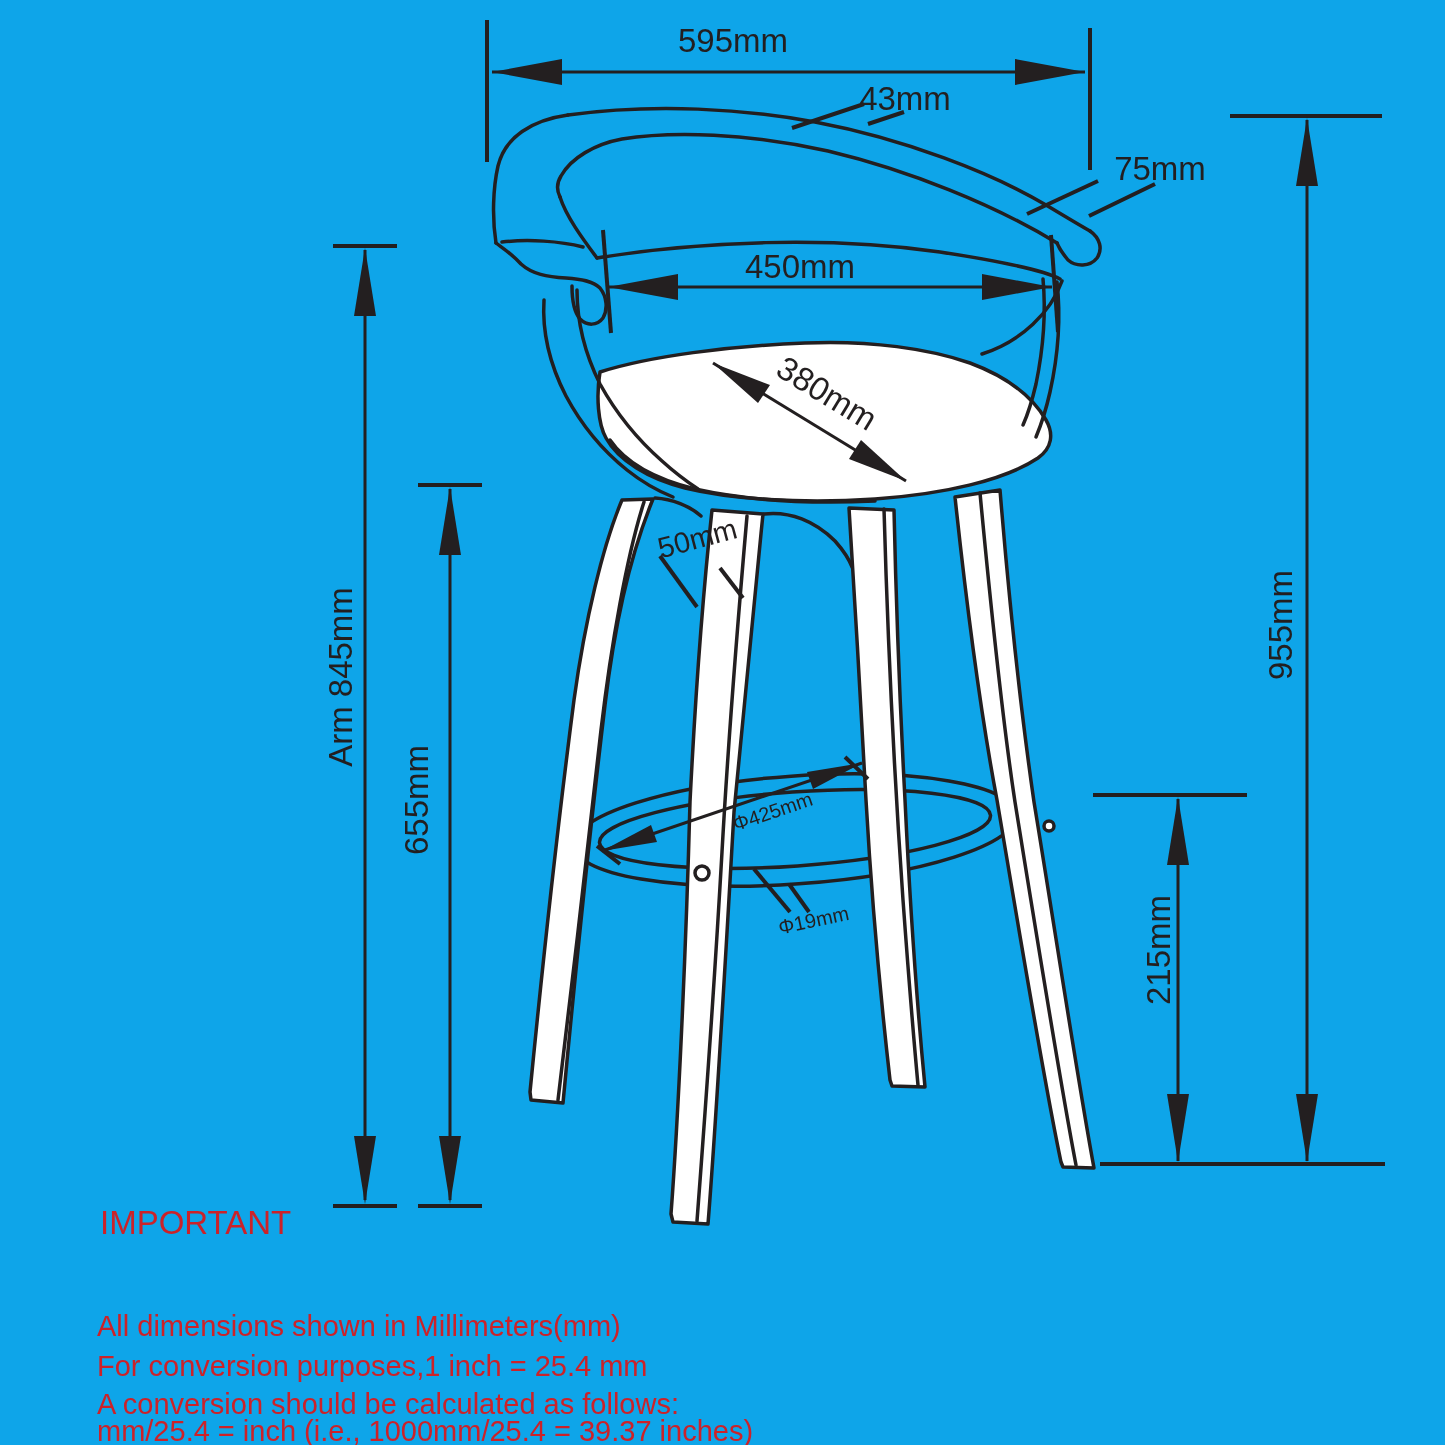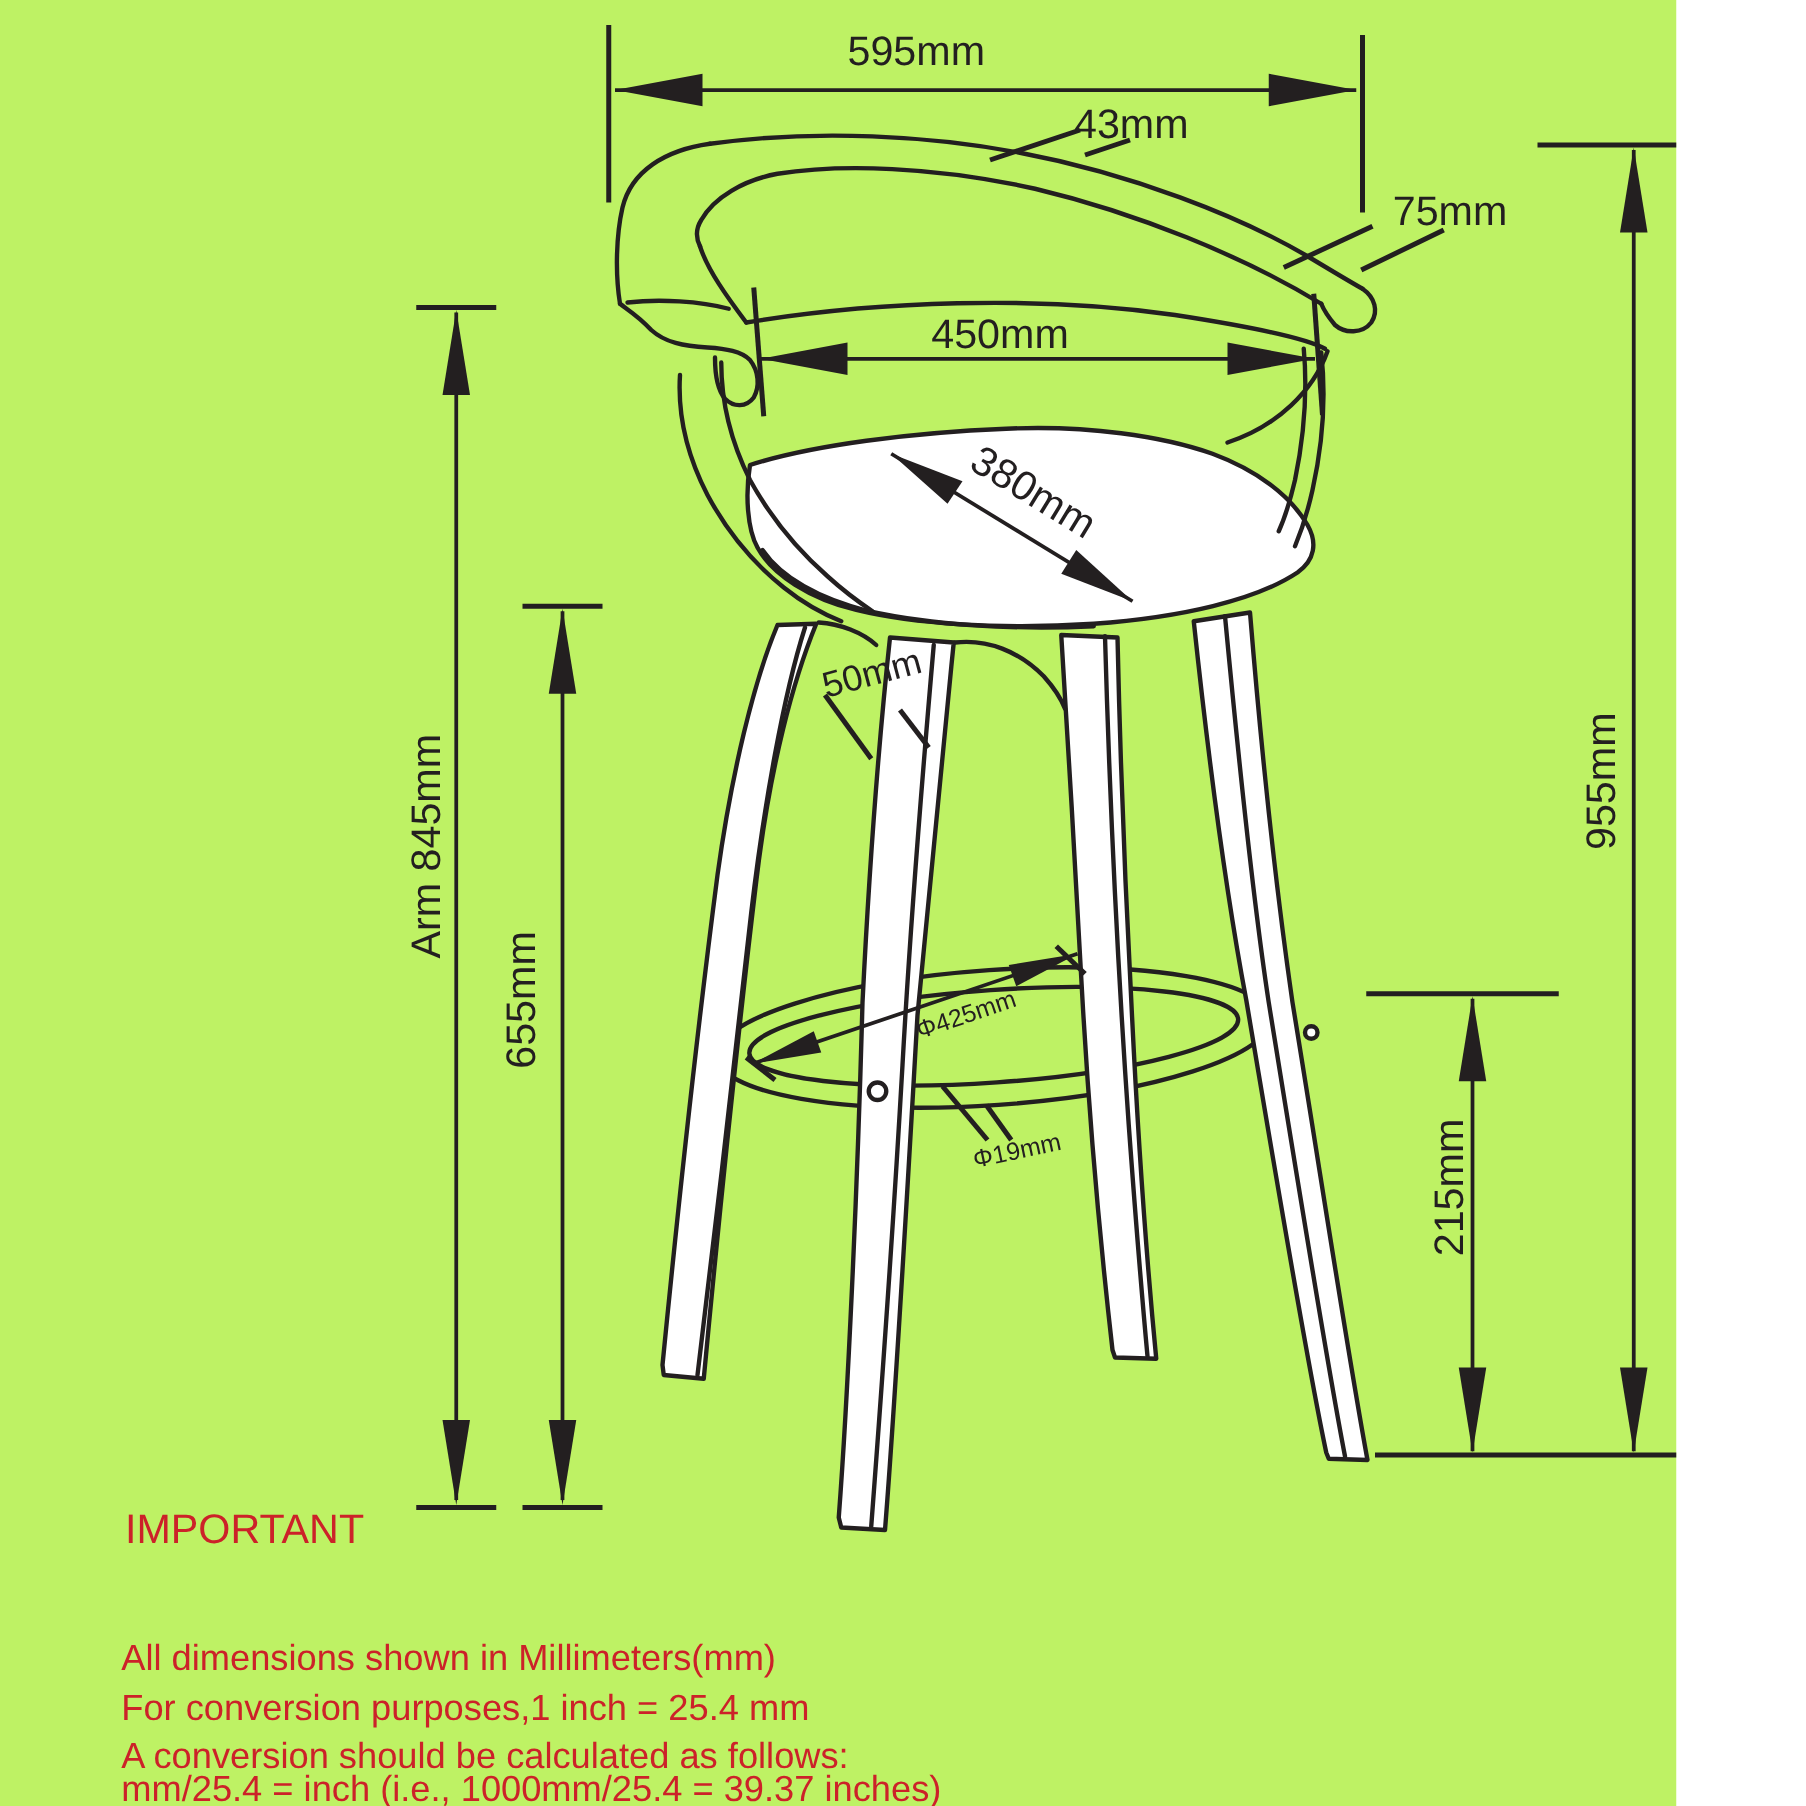--- a/index.html
+++ b/index.html
@@ -1,16 +1,16 @@
 <!DOCTYPE html>
 <html><head>
 <meta charset="utf-8">
 <style>
   html,body{margin:0;padding:0;background:#ffffff;}
-  .canvas{position:relative;width:1341px;height:1445px;background:#bef264;overflow:hidden;
+  .canvas{position:relative;width:1445px;height:1445px;background:#0ea5e9;overflow:hidden;
           font-family:"Liberation Sans", sans-serif;}
   svg{position:absolute;left:0;top:0;}
   .art{fill:none;stroke:#231f20;stroke-width:3.5;stroke-linecap:round;stroke-linejoin:round;}
   .art-fill{fill:#ffffff;stroke:#231f20;stroke-width:3.5;stroke-linejoin:round;}
   .dline{fill:none;stroke:#231f20;stroke-width:3;stroke-linecap:butt;}
   .tick{fill:none;stroke:#231f20;stroke-width:4;stroke-linecap:butt;}
   .leader{fill:none;stroke:#231f20;stroke-width:4;stroke-linecap:butt;}
   .ah{fill:#231f20;stroke:none;}
   .dim-label{font-family:"Liberation Sans",sans-serif;font-size:33px;fill:#231f20;}
   .dim-label-sm{font-family:"Liberation Sans",sans-serif;font-size:20px;fill:#231f20;}

